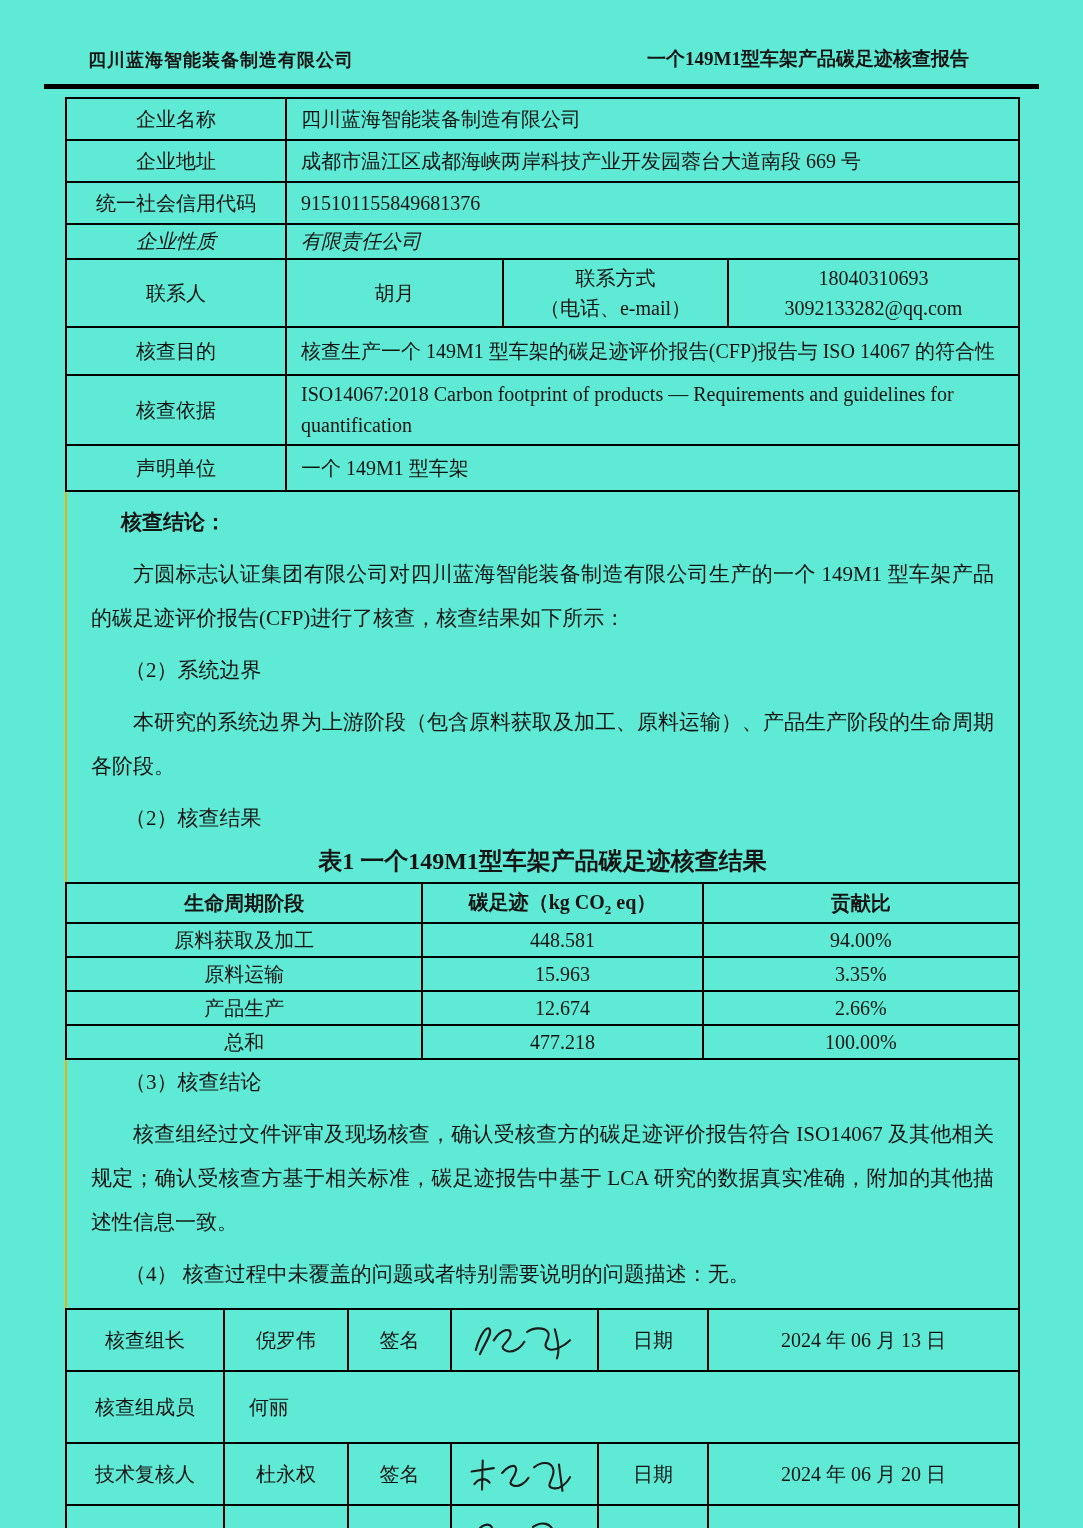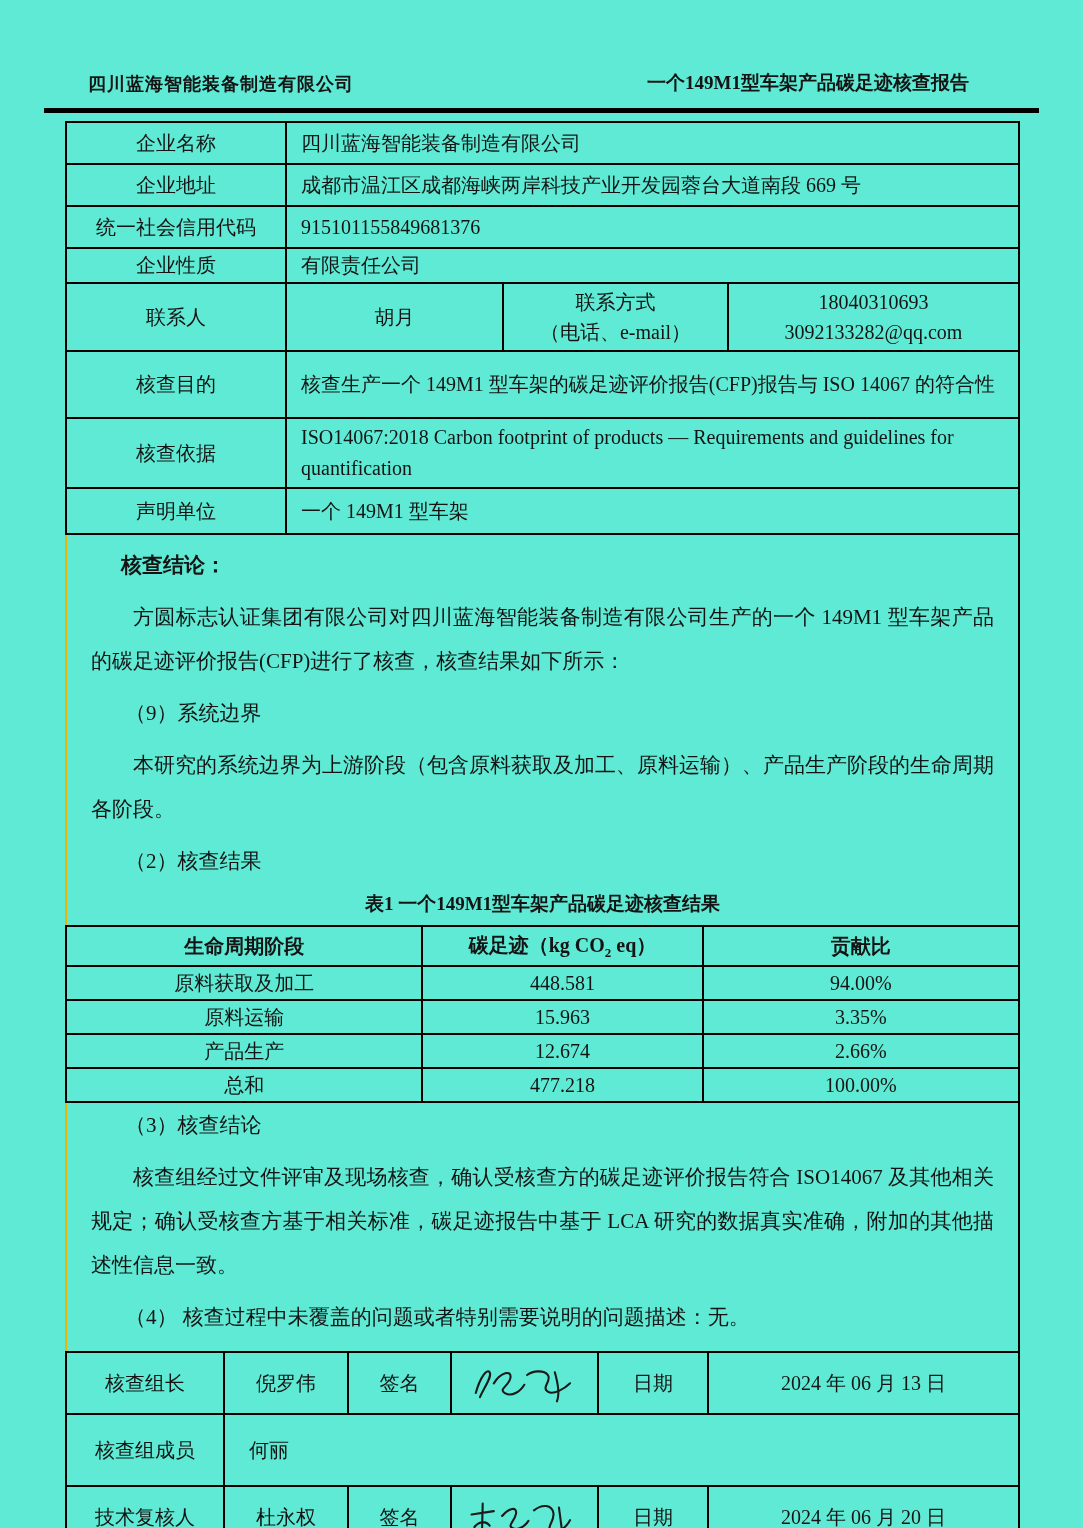--- a/index.html
+++ b/index.html
@@ -9,46 +9,46 @@
     background:#5eead4; color:#141414; overflow:hidden;
     font-family:"Liberation Serif","DejaVu Serif",serif;
   }
   
   .header {
     display:flex; justify-content:space-between; align-items:flex-end;
     margin:0 44px; padding:46px 70px 12px 44px;
     border-bottom:5px solid #000;
   }
   .header .company   { font-size:18px; font-weight:bold; letter-spacing:1px; }
-  .header .rpt-title { font-size:19px; font-weight:bold;margin-top:24px; }
+  .header .rpt-title { font-size:19px; font-weight:bold; }
 
   
   .doc { margin:8px 63px 0 65px; }
 
   table { border-collapse:collapse; table-layout:fixed; width:100%; }
   td { border:2px solid #000; font-size:20px; text-align:center; vertical-align:middle; padding:3px 8px; }
 
   
   .info-table .lbl { text-align:center; }
   .info-table .val { text-align:left; padding-left:14px; }
   .r-std  td { height:42px; }
-  .r-thin td { height:28px; }
+  .r-thin td { height:28px;font-style:italic; }
   .r-contact td { height:66px; line-height:30px; }
-  .r-two td { height:67px; line-height:31px; }
+  .r-two td { height:48px; line-height:31px; }
   .r-decl td { height:46px; }
 
   
   .conclusion {
     border-left:2px solid #eab308; border-right:2px solid #000;
     padding:8px 16px 12px 16px; font-size:21px;
   }
   .c-heading { font-weight:bold; line-height:44px; padding-left:38px; margin:0; }
   .c-para { margin:8px; text-indent:2em; line-height:44px; text-align:justify; }
   .c-item { margin:0; line-height:44px; padding-left:2em; }
-  .t1-title { margin:0; text-align:center; font-weight:bold; font-size:19px; line-height:42px; }
+  .t1-title { margin:0; text-align:center; font-weight:bold; font-size:24px; line-height:42px; }
   .table1 { width:calc(100% + 36px); margin-left:-18px; }
   .table1 td { height:34px; padding:2px 6px; }
   .table1 .hd td { font-weight:bold; height:40px; }
   .table1 sub { font-size:0.65em; }
 
   
   .sig-table td { height:62px; }
   .sig-table .r-member td { height:72px; }
   .sig-table .r-approve td { height:70px; }
   .sig-table .member-val { text-align:left; padding-left:24px; }
@@ -114,21 +114,21 @@
       <tr class="r-decl">
         <td class="lbl">声明单位</td>
         <td class="val" colspan="3">一个 149M1 型车架</td>
       </tr>
     </tbody>
       </table>
 
     <div class="conclusion">
       <p class="c-heading">核查结论：</p>
       <p class="c-para">方圆标志认证集团有限公司对四川蓝海智能装备制造有限公司生产的一个 149M1 型车架产品的碳足迹评价报告(CFP)进行了核查，核查结果如下所示：</p>
-      <p class="c-item">（9）系统边界</p>
+      <p class="c-item">（2）系统边界</p>
       <p class="c-para">本研究的系统边界为上游阶段（包含原料获取及加工、原料运输）、产品生产阶段的生命周期各阶段。</p>
       <p class="c-item">（2）核查结果</p>
 
       <p class="t1-title">表1 一个149M1型车架产品碳足迹核查结果</p>
       <table class="table1">
         <colgroup>
             <col style="width:37.4%">
             <col style="width:29.4%">
             <col style="width:33.2%">
           </colgroup>

